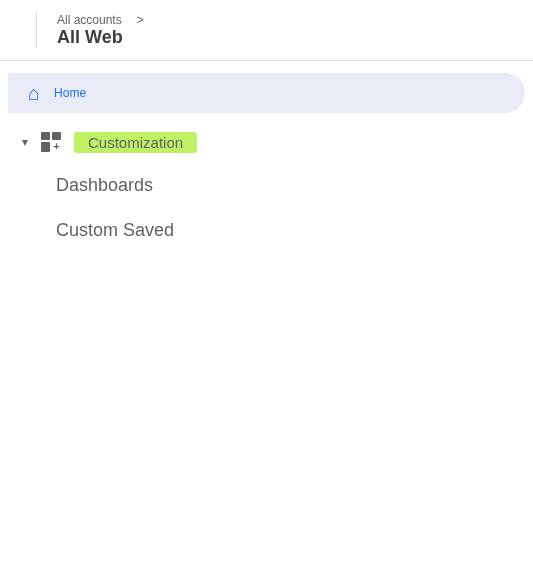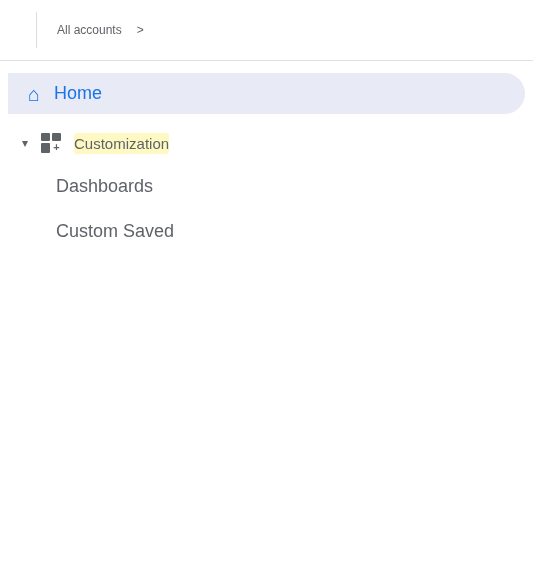--- a/index.html
+++ b/index.html
@@ -119,21 +119,21 @@
       cursor: pointer;
     }
 
     .home-icon {
       color: #1a73e8;
       font-size: 20px;
       line-height: 1;
     }
 
     .home-label {
-      font-size: 18px;
+      font-size: 12px;
       font-weight: 500;
       color: #1a73e8;
     }
 
     
     .nav-section {
       margin-top: 8px;
     }
 
     .nav-section-header {
@@ -188,22 +188,22 @@
       margin-top: -1px;
     }
 
     .section-label {
       font-size: 15px;
       font-weight: 400;
       color: #5f6368;
     }
 
     .highlight-yellow {
-      background: #fef9c3;
-      padding: 2px 0;
+      background: #bef264;
+      padding: 2px 14px;
       border-radius: 3px;
     }
 
     
     .nav-sub-items {
       padding-left: 56px;
     }
 
     .nav-sub-item {
       padding: 12px 20px 12px 0;
@@ -225,20 +225,21 @@
 
 <div class="header">
 
   <div class="header-divider"></div>
 
   <div class="account-info">
     <div class="all-accounts">
       <span>All accounts</span>
       <span class="all-accounts-chevron">&gt;</span>
     </div>
+    <div class="account-name">All Web</div>
   </div>
 </div>
 
 <div class="sidebar">
 
   <div class="nav-item-home">
     <span class="home-icon">⌂</span>
     <span class="home-label">Home</span>
   </div>
 

